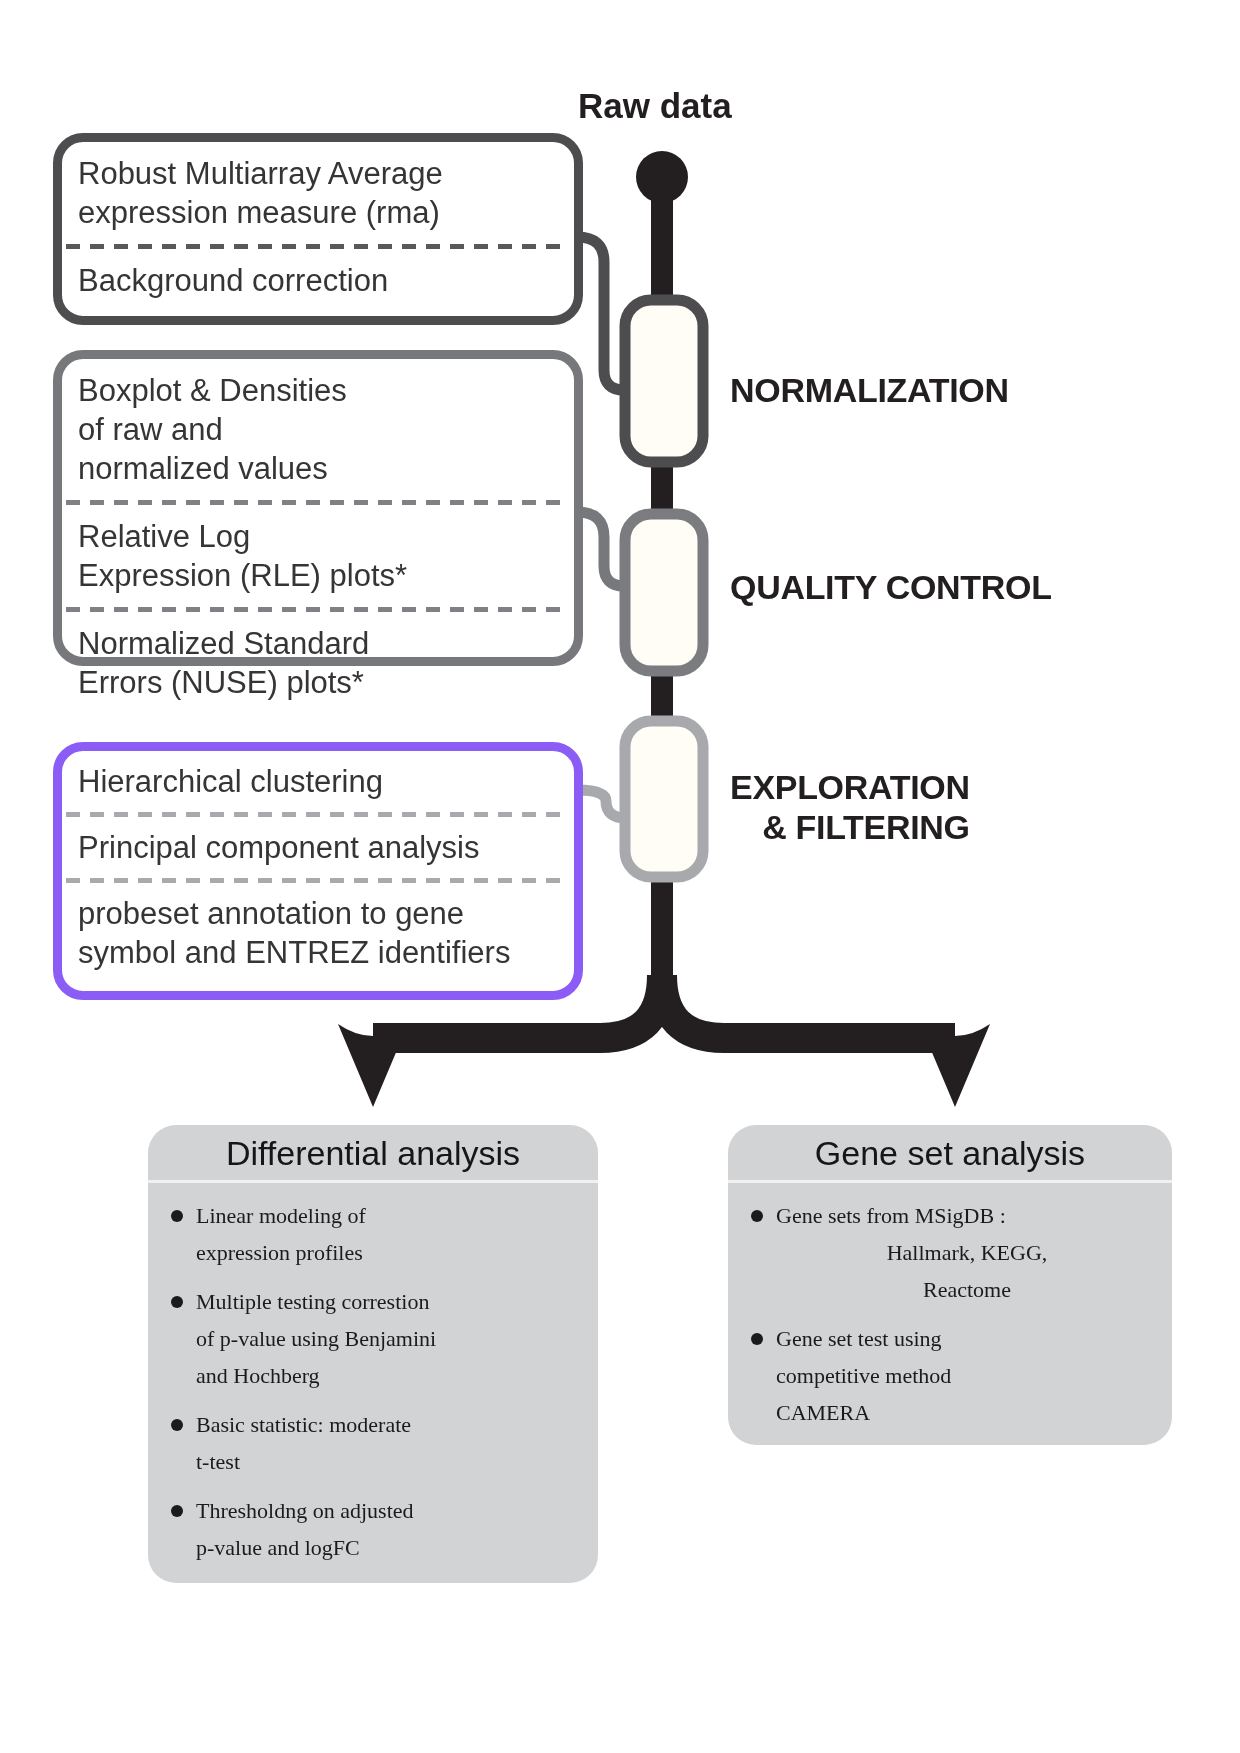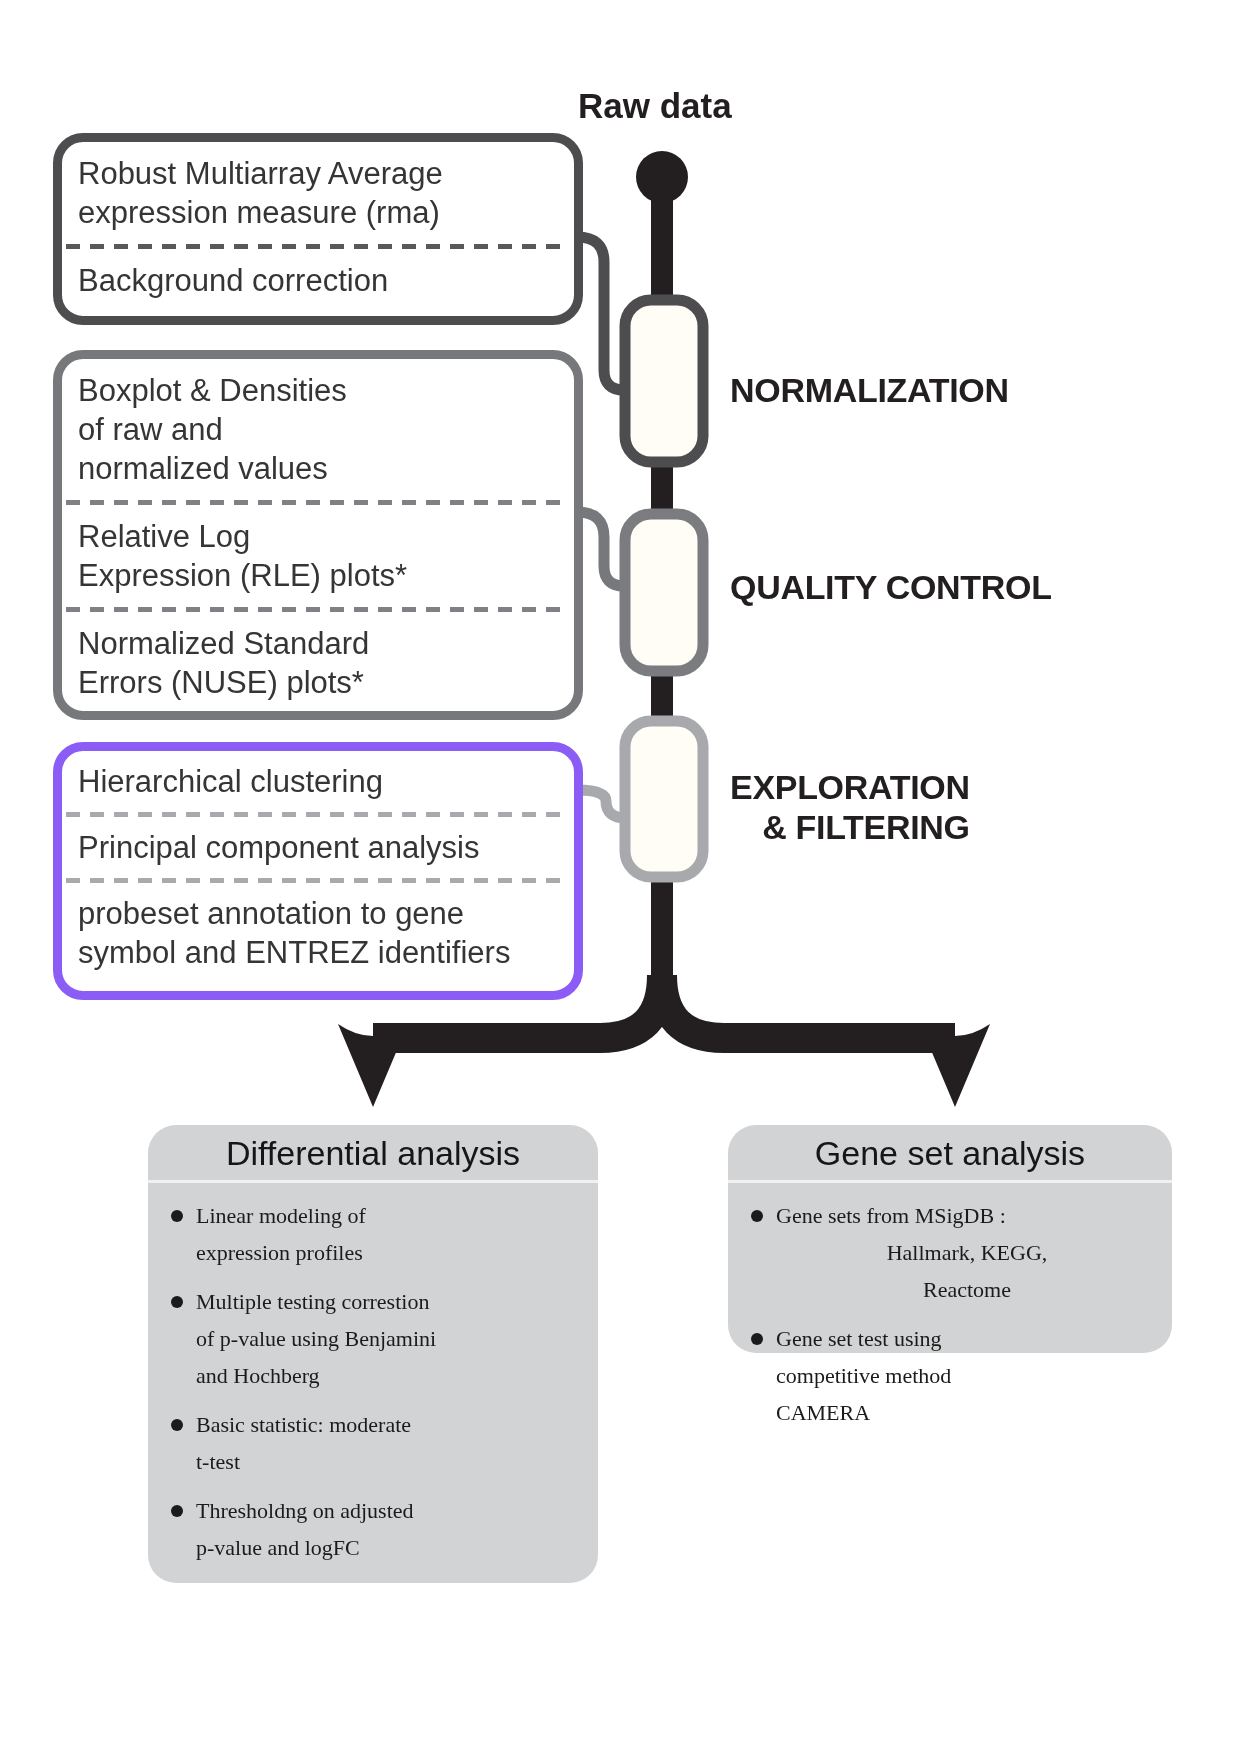--- a/index.html
+++ b/index.html
@@ -15,21 +15,21 @@
     position:absolute;left:578px;top:86px;z-index:2;
     font-size:35px;font-weight:bold;color:#231f20;letter-spacing:0;
   }
 
   
   .fbox{
     position:absolute;left:53px;width:530px;z-index:1;box-sizing:border-box;
     border-radius:30px;background:transparent;
   }
   .fbox1{top:133px;height:192px;border:9px solid #4d4d4f;}
-  .fbox2{top:350px;height:370px;border:9px solid #77787b;}
+  .fbox2{top:350px;height:316px;border:9px solid #77787b;}
   .fbox3{top:742px;height:258px;border:9px solid #8b5cf6;}
   .fitem{padding:12px 28px 12px 16px;font-size:31px;line-height:39px;color:#353536;}
   .fbox3 .fitem{padding-top:11px;padding-bottom:11px;}
   .ln{display:block;}
   .fsep{height:5px;margin:0 4px;}
   .sep-d1{background:repeating-linear-gradient(90deg,#58595b 0 14px,transparent 14px 24px);}
   .sep-d2{background:repeating-linear-gradient(90deg,#808184 0 14px,transparent 14px 24px);}
   .sep-d3{background:repeating-linear-gradient(90deg,#a8aaad 0 14px,transparent 14px 24px);}
 
   
@@ -40,21 +40,21 @@
   .stage-1{top:370px;}
   .stage-2{top:567px;}
   .stage-3{top:767px;}
 
   
   .panel{
     position:absolute;z-index:1;background:#d1d3d4;border-radius:28px;box-sizing:border-box;
     color:#1b1b1b;
   }
   .panel-left{left:148px;top:1125px;width:450px;height:458px;}
-  .panel-right{left:728px;top:1125px;width:444px;height:228px;}
+  .panel-right{left:728px;top:1125px;width:444px;height:320px;}
   .panel-title{
     text-align:center;font-size:34px;padding:9px 0 7px;color:#161616;
   }
   .panel-sep{height:3px;background:#f1f2f0;}
   .bullets{list-style:none;margin:14px 0 0;padding:0 14px 0 14px;}
   .bullets li{position:relative;margin:0 0 12px;padding-left:34px;font-size:22px;line-height:37px;font-family:Liberation Serif, serif;}
   .bullets li::before{
     content:"";position:absolute;left:9px;top:13px;width:12px;height:12px;border-radius:50%;
     background:#1b1b1b;
   }

